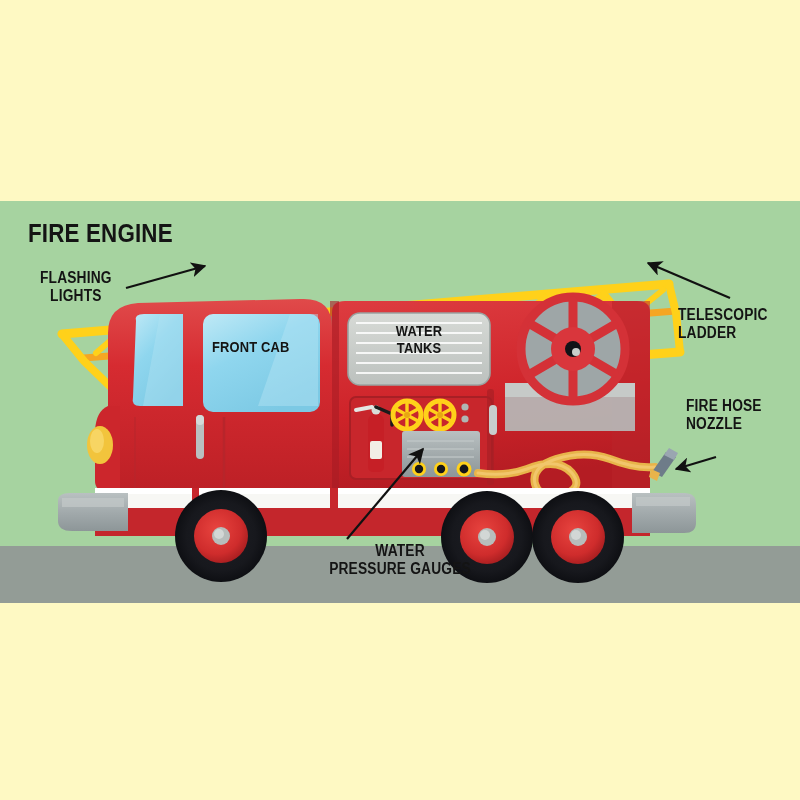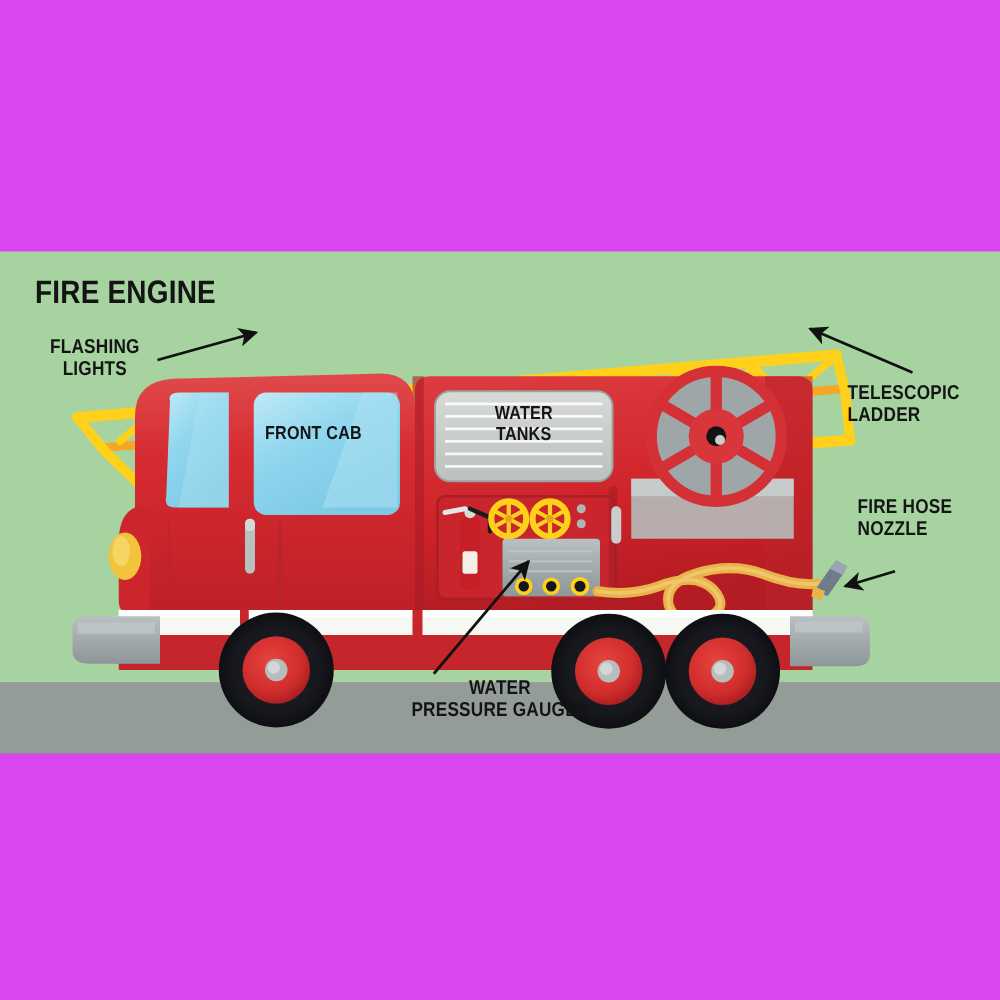--- a/index.html
+++ b/index.html
@@ -11,21 +11,21 @@
   body {
     width: 800px;
     height: 800px;
     font-family: "Liberation Sans", sans-serif;
     overflow: hidden;
   }
   #stage {
     position: relative;
     width: 800px;
     height: 800px;
-    background: #d946ef;
+    background: #fef9c3;
   }
   #scene {
     position: absolute;
     left: 0;
     top: 201px;
     width: 800px;
     height: 402px;
     overflow: hidden;
   }
   .band-green {

